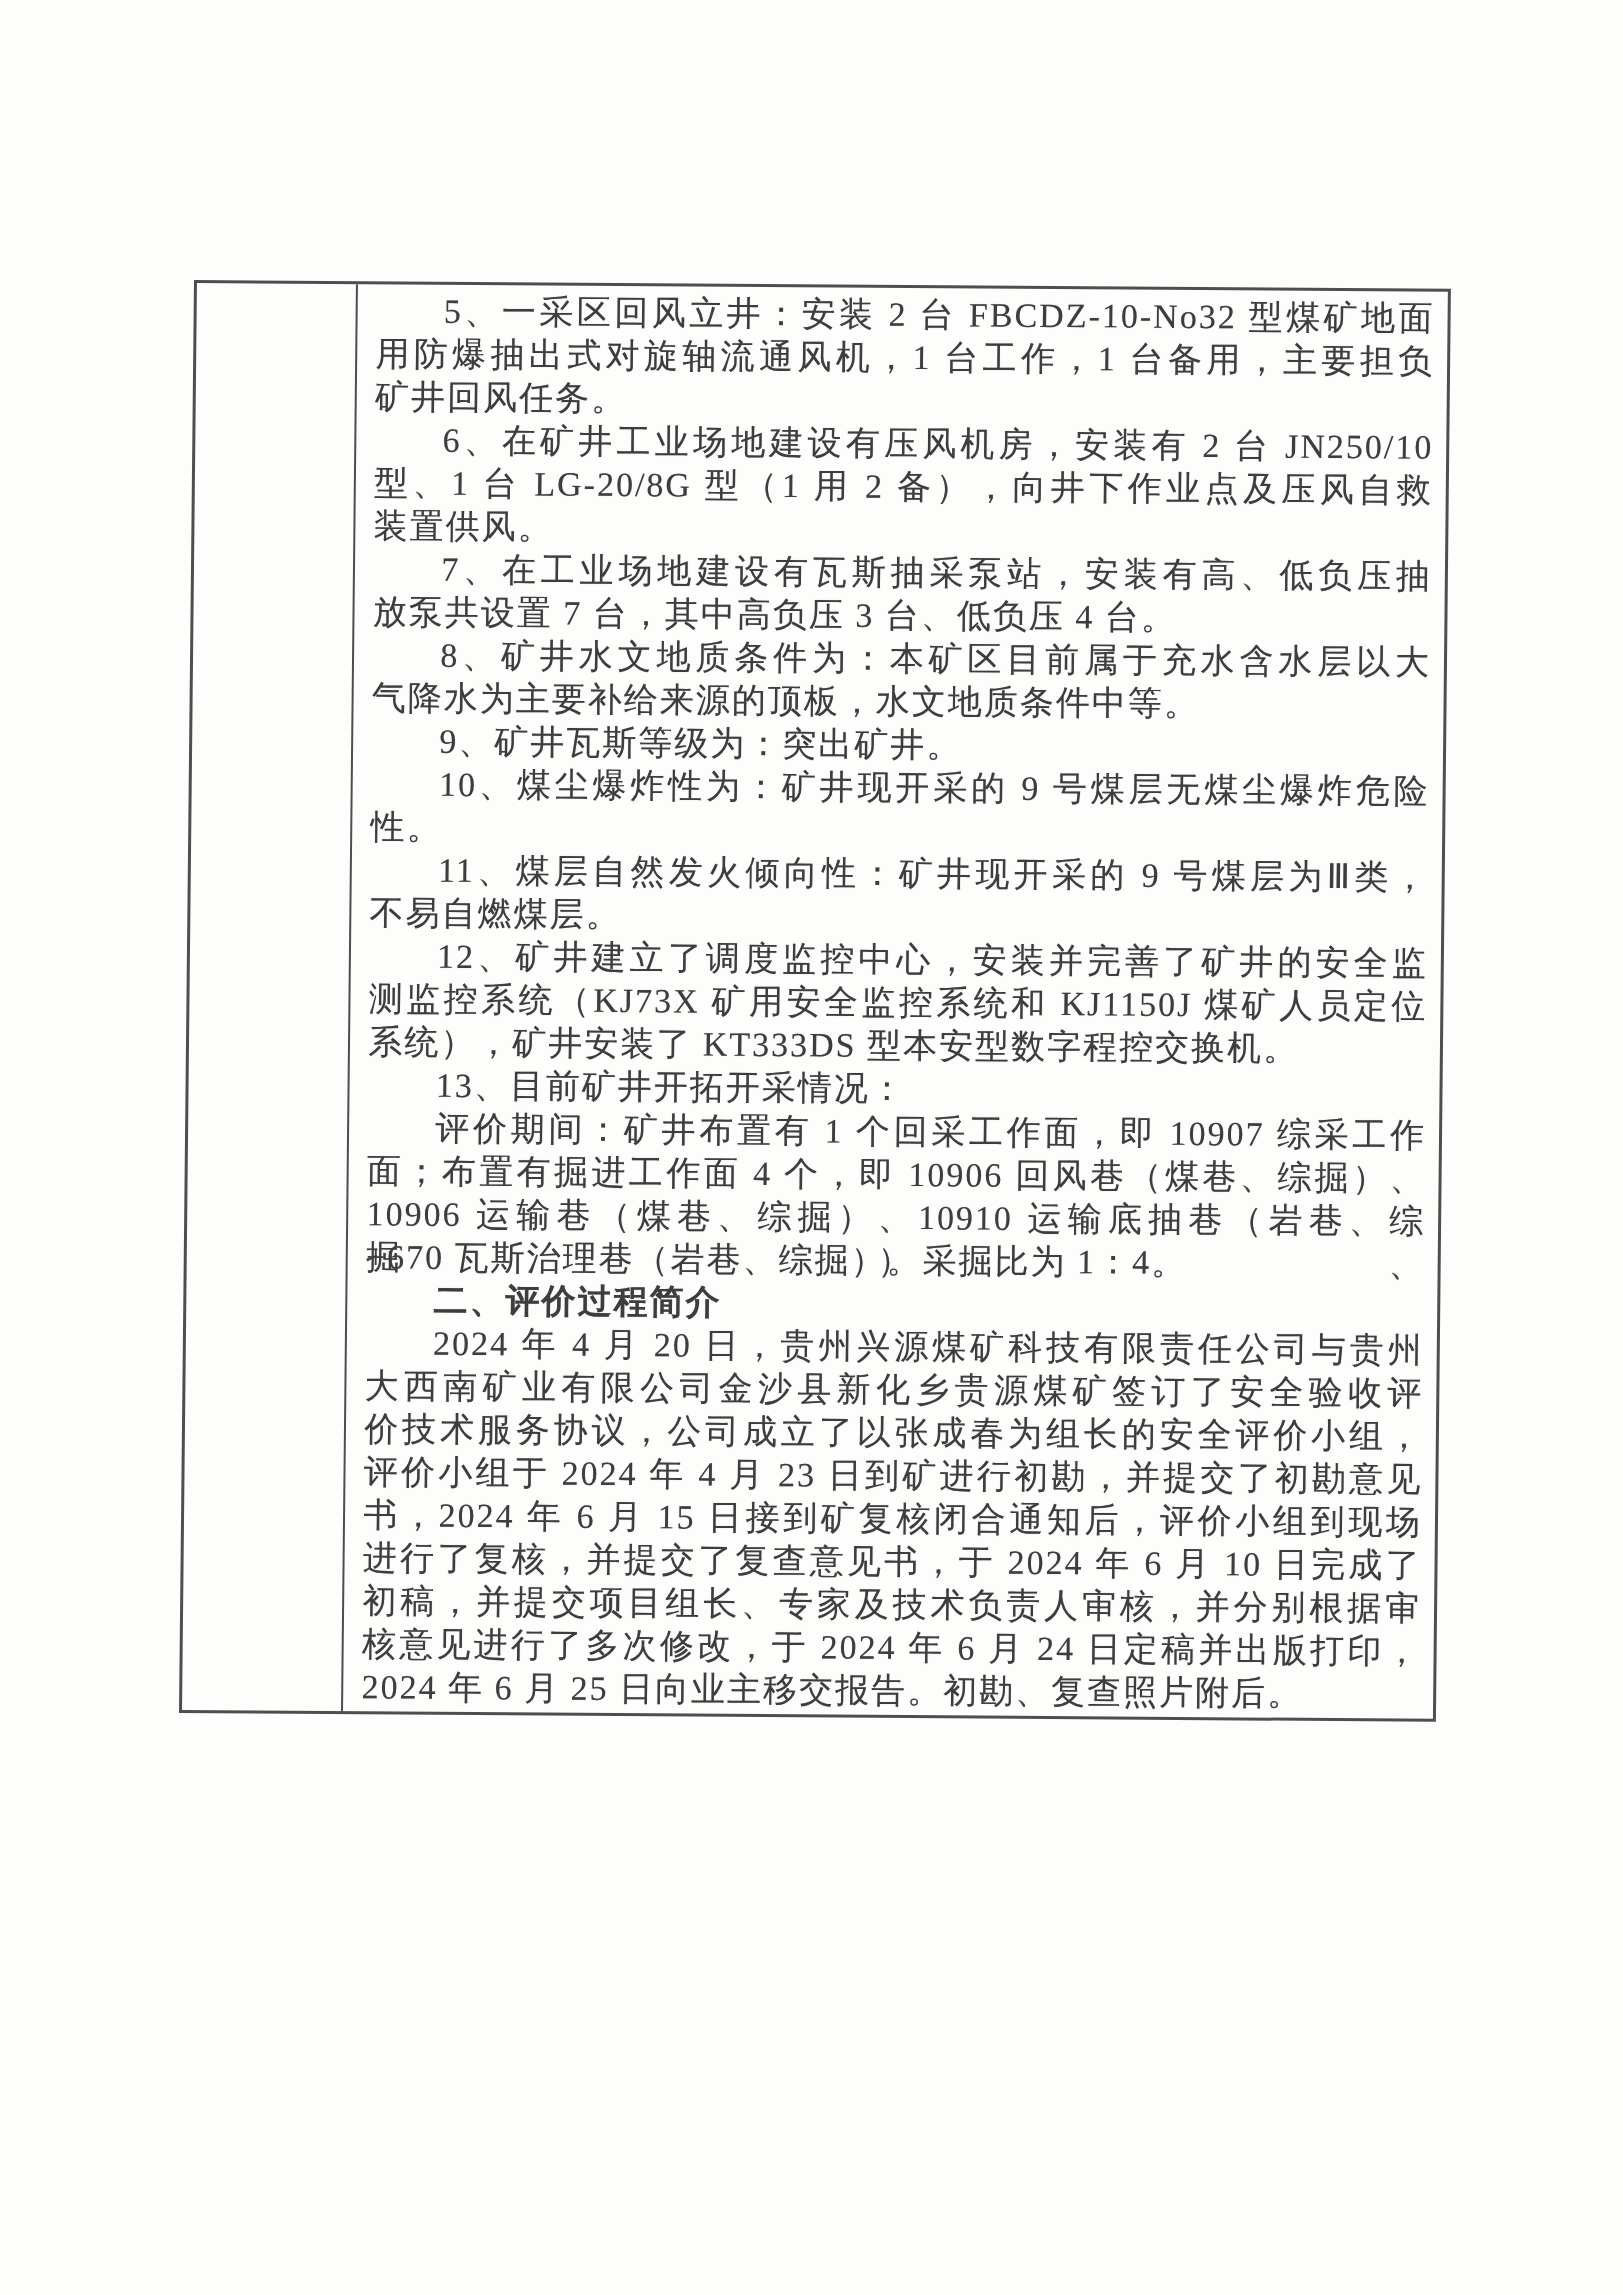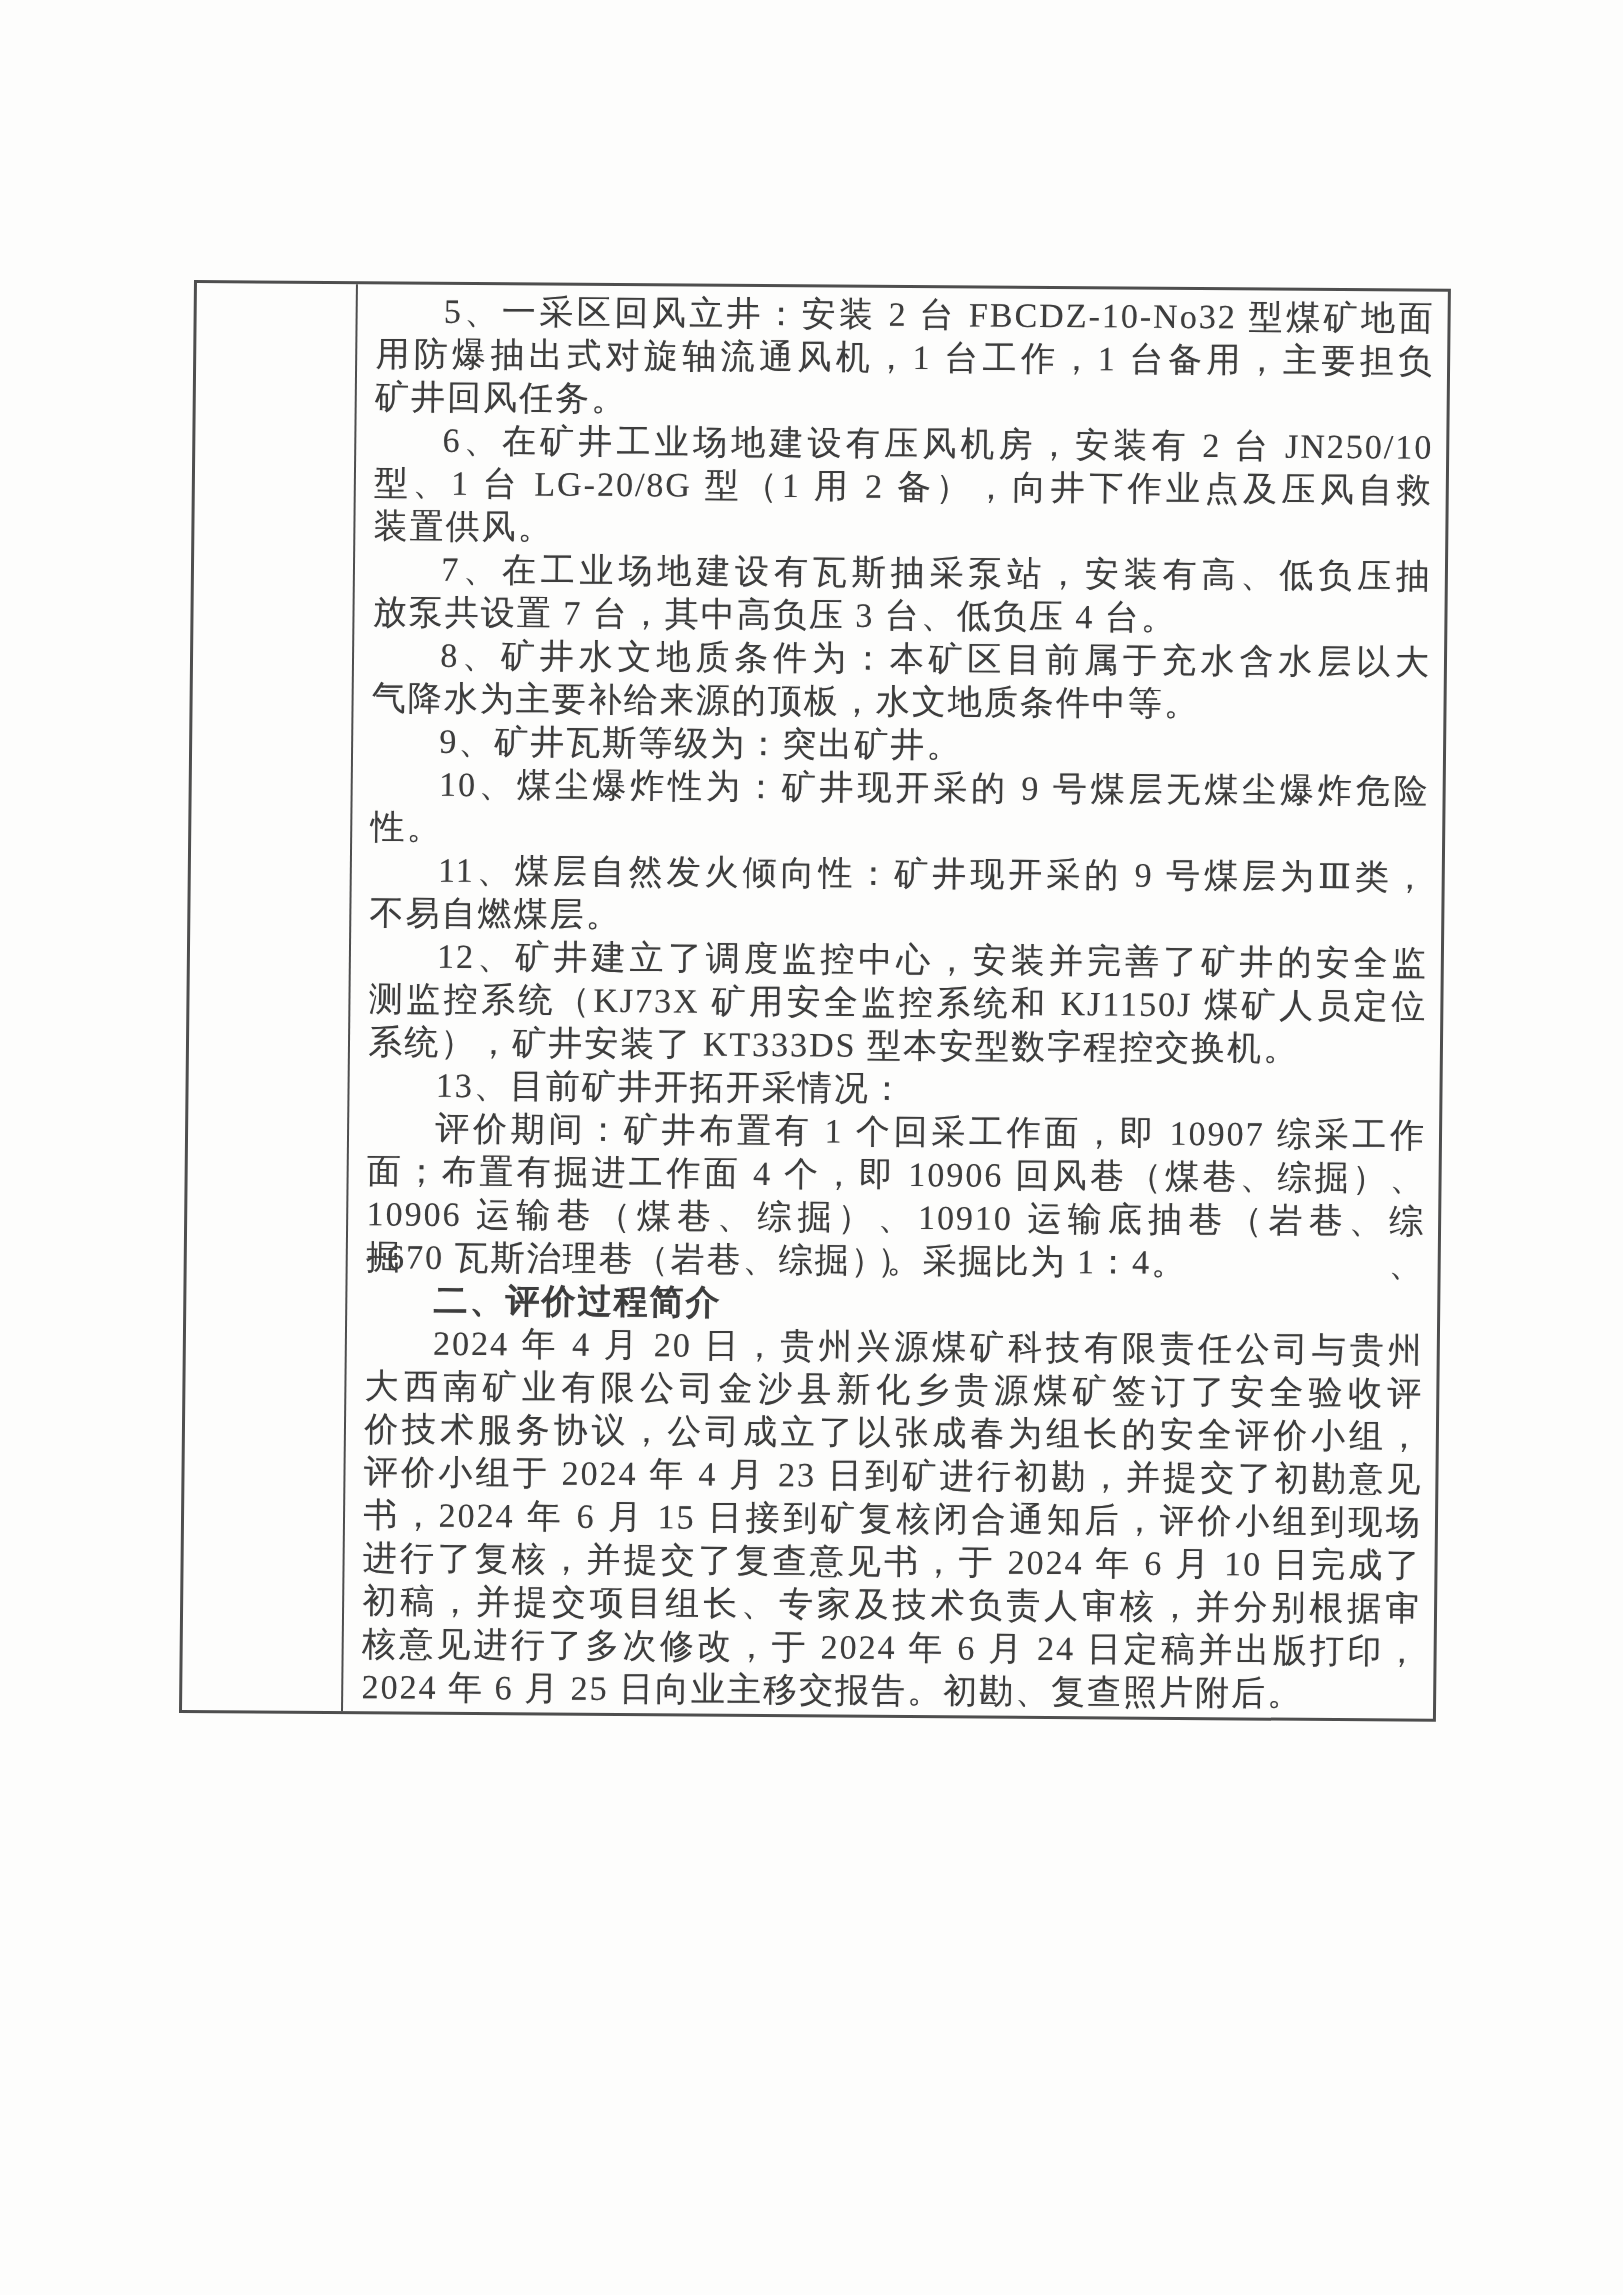--- a/index.html
+++ b/index.html
@@ -10,20 +10,21 @@
     width: 1623px;
     height: 2295px;
     position: relative;
     background: var(--paper, #fdfdfc);
     font-family: "Liberation Serif", "DejaVu Serif", serif;
     overflow: hidden;
   }
   .page {
     position: absolute;
     inset: 0;
+    font-family: Liberation Serif, serif;
   }
   
   .doc-table {
     position: absolute;
     left: 194px;
     top: 280px;
     width: 1257px;
     height: 1433px;
     box-sizing: border-box;
     border: 3.3px solid var(--ink-border, #4e4e4e);

